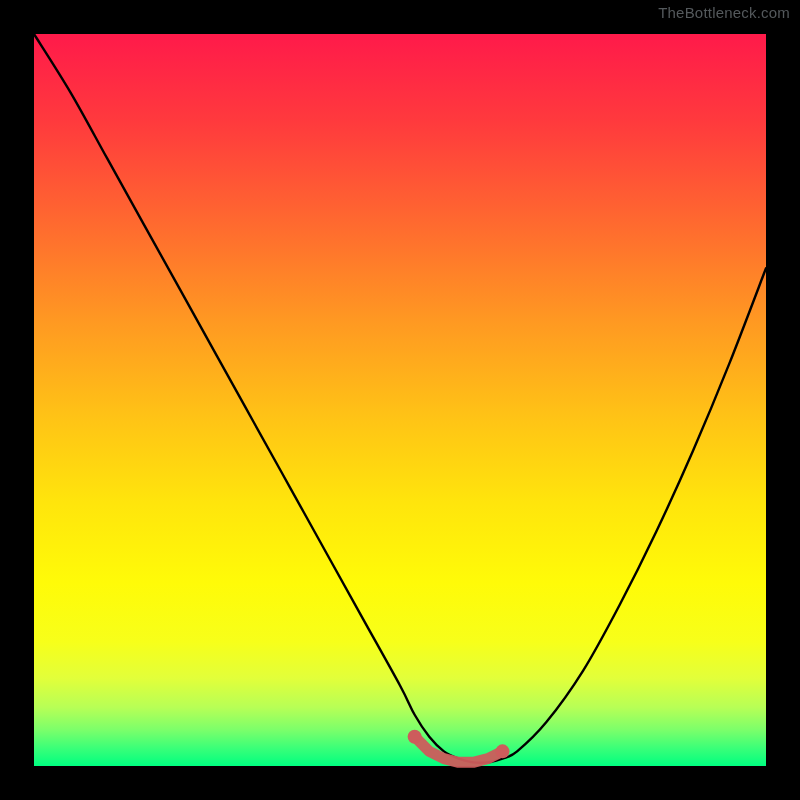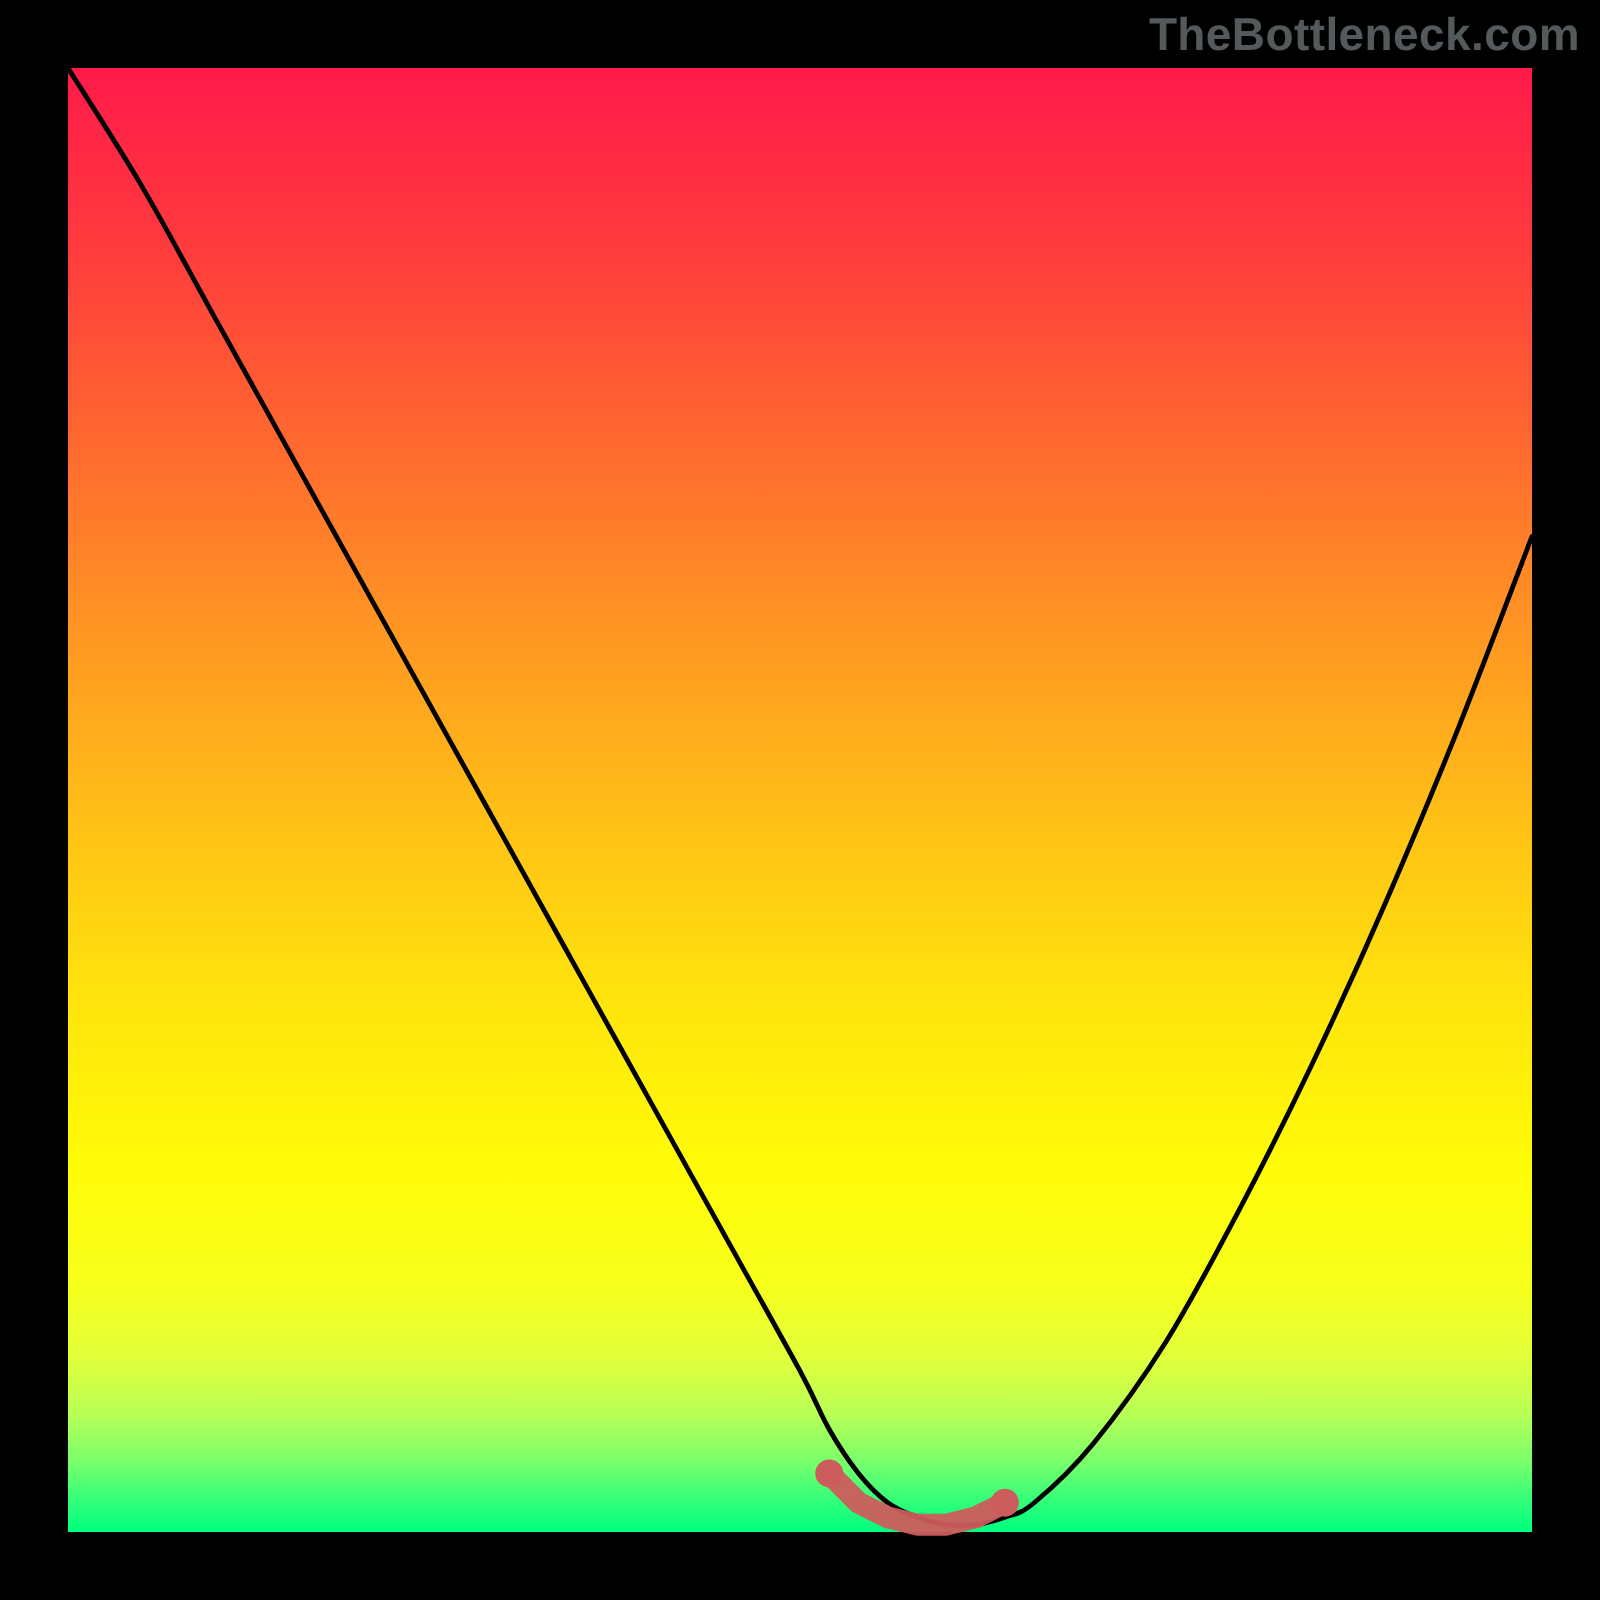--- a/index.html
+++ b/index.html
@@ -15,22 +15,22 @@
     position: relative;
     width: 800px;
     height: 800px;
     background: #000;
   }
   .watermark {
     position: absolute;
     top: 4px;
     right: 10px;
     color: #54595c;
-    font-size: 23px;
-    font-weight: 700;
+    font-size: 15px;
+    font-weight: 400;
     letter-spacing: 0.2px;
     z-index: 10;
     user-select: none;
   }
   .plot-area {
     position: absolute;
     left: 34px;
     top: 34px;
     width: 732px;
     height: 732px;

